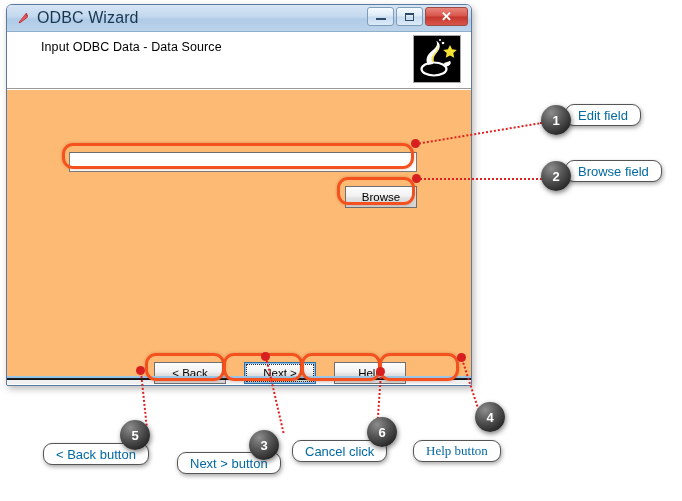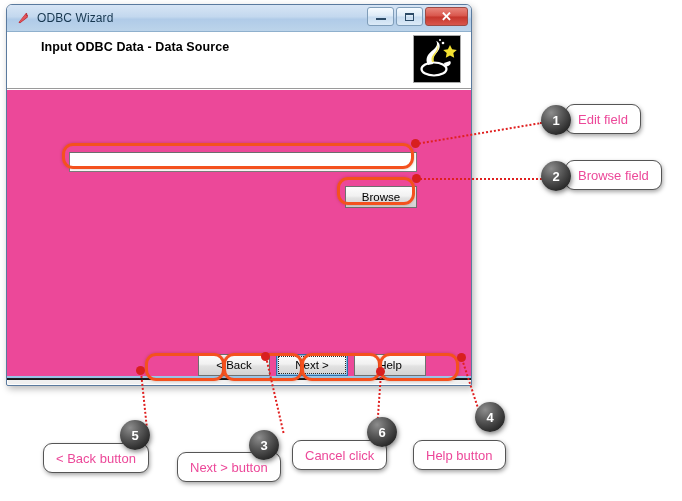--- a/index.html
+++ b/index.html
@@ -47,21 +47,21 @@
     border-bottom: 1px solid #8fb0cd;
     display: flex; align-items: center;
   }
   .title-icon {
     width: 16px; height: 16px;
     margin-left: 8px; margin-right: 6px;
     flex: 0 0 auto;
     position: relative;
   }
   .title-text {
-    font-size: 12px;
+    font-size: 16px;
     color: #17374f;
     letter-spacing: 0.1px;
     white-space: nowrap;
     text-align: right;
   }
   .win-buttons {
     position: absolute;
     right: 3px; top: 2px;
     display: flex; gap: 2px;
   }
@@ -86,21 +86,21 @@
   .header {
     background: #ffffff;
     border-bottom: 1px solid #9a9a9a;
     height: 57px;
     position: relative;
     box-sizing: border-box;
     padding: 8px 10px 0 14px;
   }
   .header-title {
     font-size: 12.5px;
-    font-weight: bold;
+    font-weight: normal;
     color: #000;
     margin: 0 0 20px 0;
     letter-spacing: 0.1px;
     padding-left: 20px;
   }
   .header-sub {
     font-size: 11.5px;
     color: #000;
     line-height: 1.35;
     max-width: 384px;
@@ -113,21 +113,21 @@
     border: 1px solid #a8a8a8;
     box-sizing: border-box;
     overflow:hidden;
   }
 
   
   .win-body {
     position: absolute;
     left: 0; right: 0;
     top: 84px; bottom: 5px;
-    background: #ec4899;
+    background: #fdba74;
     border-top: 1px solid #ffffff;
   }
   .win-bottom-edge {
     position:absolute; left:0; right:0; bottom:0;
     height: 4px;
     background: linear-gradient(to bottom, #9fc7e8 0%, #8ebfe3 60%, #1e1e1e 61%, #101010 100%);
   }
 
   
   .edit-field {
@@ -147,24 +147,23 @@
     background: linear-gradient(to bottom, #fdfdfd 0%, #f1f1f1 45%, #e2e2e2 55%, #d2d2d2 100%);
     font-size: 11.5px;
     color: #000;
     display:flex; align-items:center; justify-content:center;
     font-family: "Liberation Sans", sans-serif;
   }
 
   
   .btn-row {
     position: absolute;
-    left: 147px; top: 264px;
+    left: 147px; top: 272px;
     display: flex;
-    gap: 6px;
-    margin-left: 44px;
+    gap: 18px;
   }
   .btn-row .btn { width: 72px; height: 22px; }
   .btn.focused {
     border: 1px solid #2f6fa8;
     box-shadow: inset 0 0 0 1px #8fc0e8;
   }
   .btn.focused .focus-rect {
     position:absolute;
     left:2px; right:2px; top:2px; bottom:2px;
     border: 1px dotted #2b2b2b;
@@ -186,26 +185,26 @@
   }
 
   .callout { position: absolute; }
   .callout-box {
     position: absolute;
     background: #fff;
     border: 1.4px solid #555;
     border-radius: 9px;
     box-shadow: 1px 2px 4px rgba(0,0,0,0.35);
     font-size: 13px;
-    color: #ec4899;
+    color: #0369a1;
     display: flex; align-items: center; justify-content: center;
     box-sizing: border-box;
     white-space: nowrap;
     padding: 0 12px;
-    height: 30px;
+    height: 22px;
   }
   .badge {
     position: absolute;
     width: 30px; height: 30px;
     border-radius: 50%;
     background: radial-gradient(circle at 34% 26%, #8d8d8d 0%, #5d5d5d 34%, #2e2e2e 72%, #121212 100%);
     color: #fff;
     font-size: 13px;
     font-weight: bold;
     display:flex; align-items:center; justify-content:center;
@@ -359,17 +358,17 @@
       <div class="callout-box" style="left:177px; top:452px;text-align:right;">Next &gt; button</div>
     </div>
 
     <div class="callout">
       <div class="badge" style="left:367px; top:417px;">6</div>
       <div class="callout-box" style="left:292px; top:440px;">Cancel click</div>
     </div>
 
     <div class="callout">
       <div class="badge" style="left:475px; top:402px;">4</div>
-      <div class="callout-box" style="left:413px; top:440px;">Help button</div>
+      <div class="callout-box" style="left:413px; top:440px;font-family:Liberation Serif, serif;">Help button</div>
     </div>
 
   </div>
 </div>
 
 </body></html>

